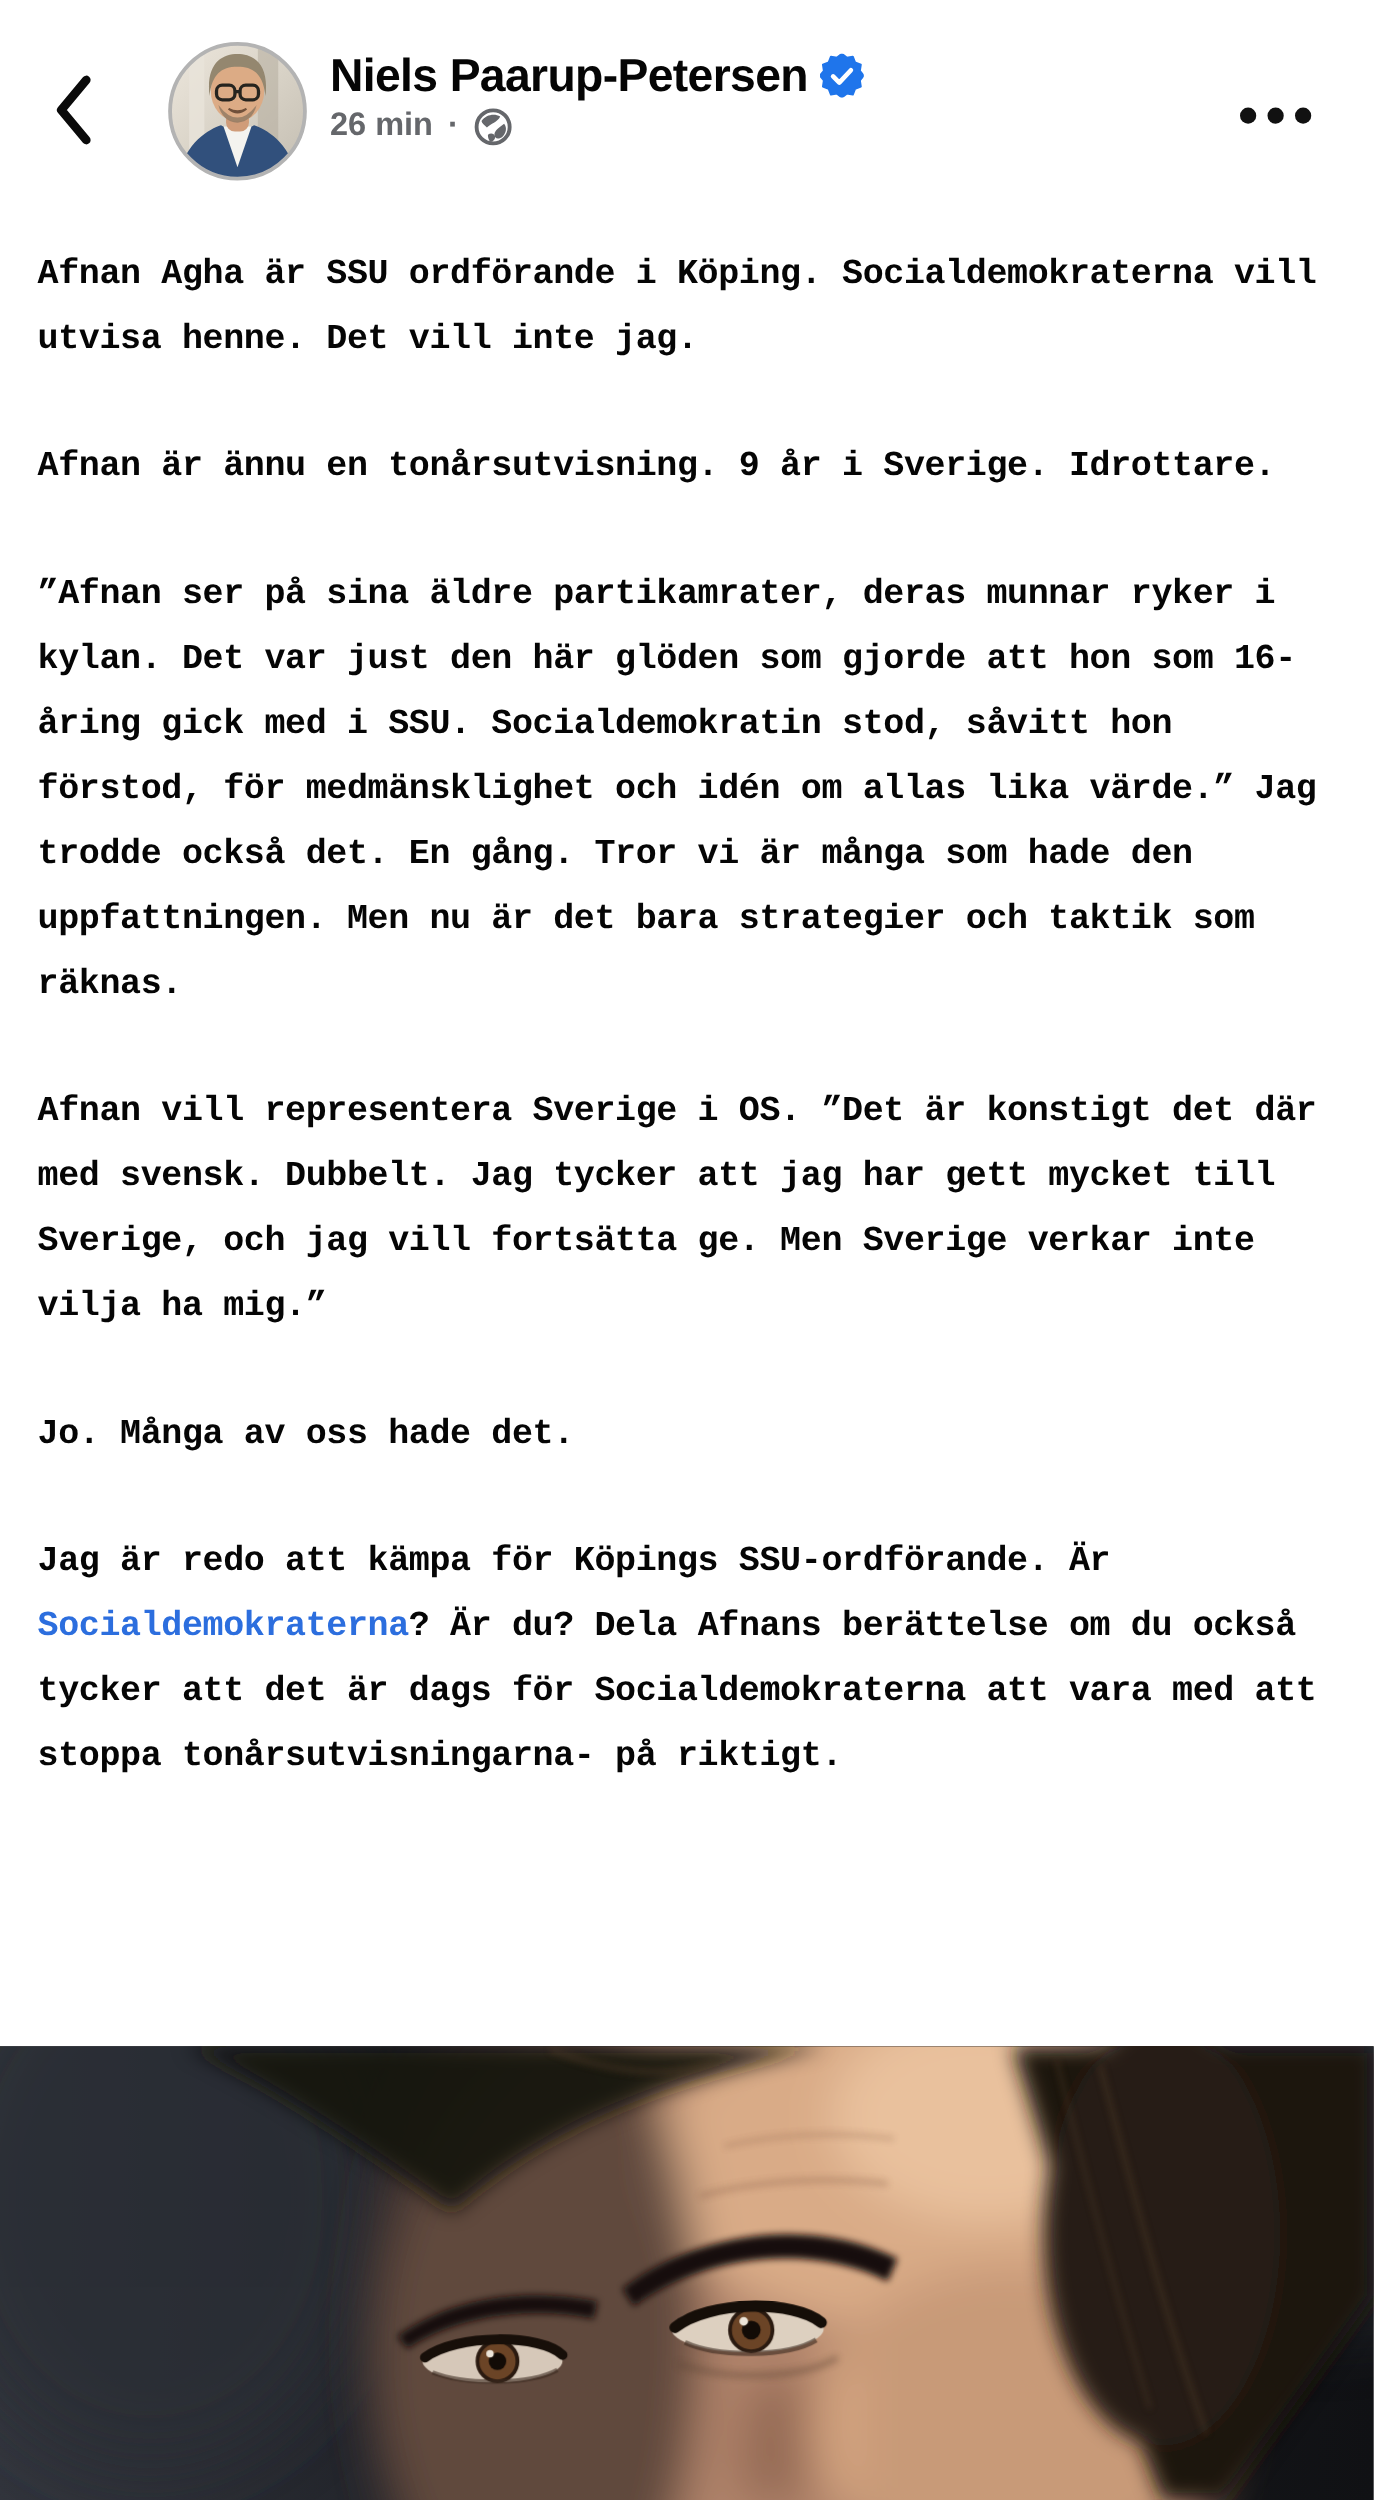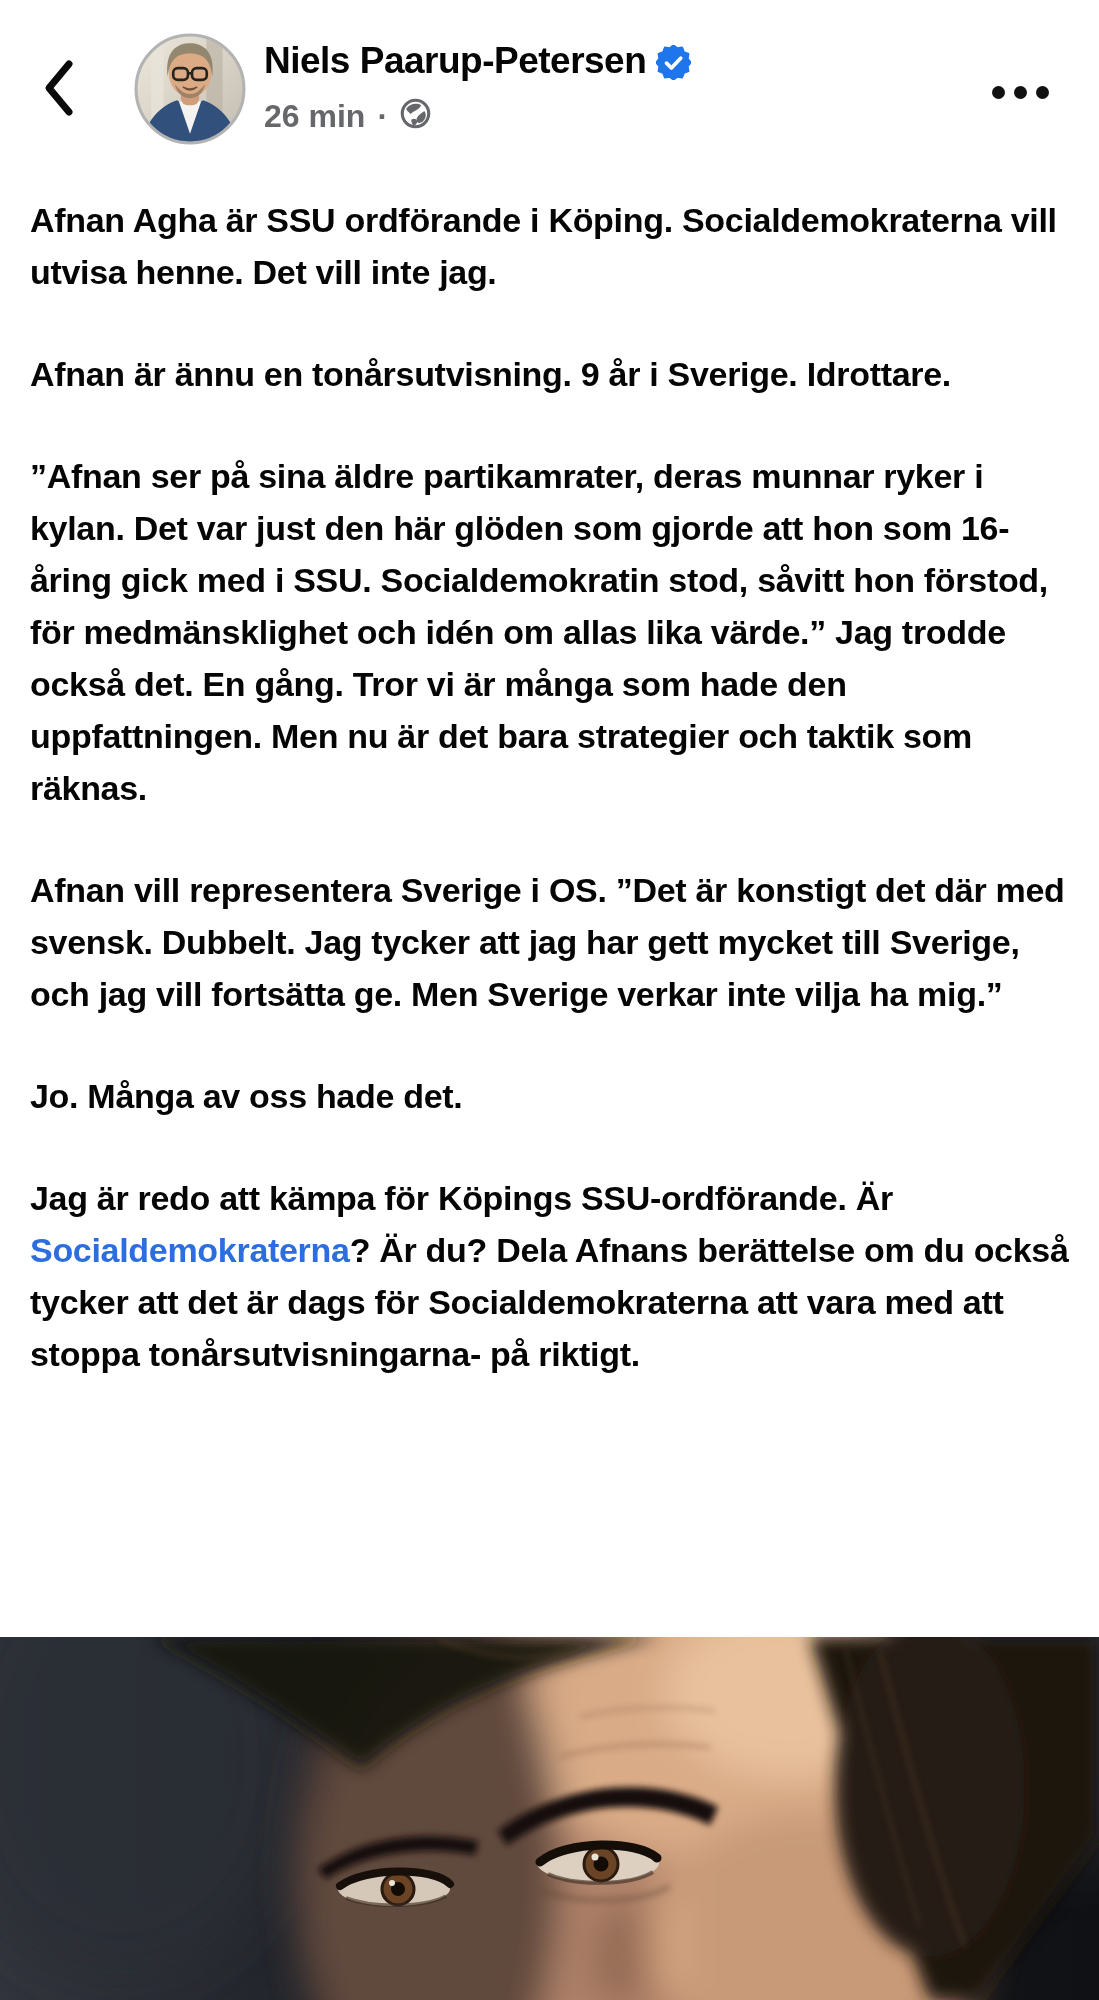--- a/index.html
+++ b/index.html
@@ -6,28 +6,28 @@
   body {
     width:1099px; height:2000px; position:relative; overflow:hidden;
     background:#ffffff;
     font-family:"Liberation Sans","DejaVu Sans",sans-serif;
     color:#050505;
   }
   
   .header { position:absolute; top:0; left:0; right:0; height:170px; background:#fff; }
   .back-btn { position:absolute; left:38px; top:58px; width:40px; height:62px; display:flex; align-items:center; justify-content:center; cursor:pointer; background:none; border:none; padding:0; }
   .avatar { position:absolute; left:133px; top:32px; width:114px; height:114px; border-radius:50%; cursor:pointer; }
-  .author-row { position:absolute; left:264px; top:40px; display:flex; align-items:center; gap:10px; white-space:nowrap; }
+  .author-row { position:absolute; left:264px; top:40px; display:flex; align-items:flex-start; gap:10px; white-space:nowrap; }
   .author-name { font-size:37px; font-weight:700; letter-spacing:-0.5px; color:#050505; cursor:pointer; }
   .verified { width:35px; height:35px; margin-top:3px; }
-  .meta-row { position:absolute; left:264px; top:96px; display:flex; align-items:center; gap:12px; color:#65676B; font-size:32px; font-weight:600; }
+  .meta-row { position:absolute; left:264px; top:84px; display:flex; gap:12px; color:#65676B; font-size:26px; font-weight:600; }
   .more-btn { position:absolute; right:44px; top:80px; display:flex; gap:9px; padding:6px; background:none; border:none; cursor:pointer; }
   .more-btn .dot { width:13px; height:13px; border-radius:50%; background:#111; }
   
-  .post-text { position:absolute; top:194px; left:30px; right:30px; font-size:34px; font-weight:700; line-height:52px; letter-spacing:-0.3px; color:#050505; }
+  .post-text { position:absolute; top:194px; left:30px; right:30px; font-size:28px; font-weight:700; line-height:52px; letter-spacing:-0.3px; color:#050505;font-family:Liberation Mono, monospace; }
   .post-text p { margin:0 0 50px 0; }
   .post-text p:last-child { margin-bottom:0; }
   .post-link { color:#2c6ede; text-decoration:none; cursor:pointer; }
   
   .post-photo { position:absolute; top:1637px; left:0; width:1099px; height:363px; overflow:hidden; background:#17181c; cursor:pointer; }
   .post-photo svg { display:block; width:1099px; height:363px; }
 </style>
 </head>
 <body>
 

